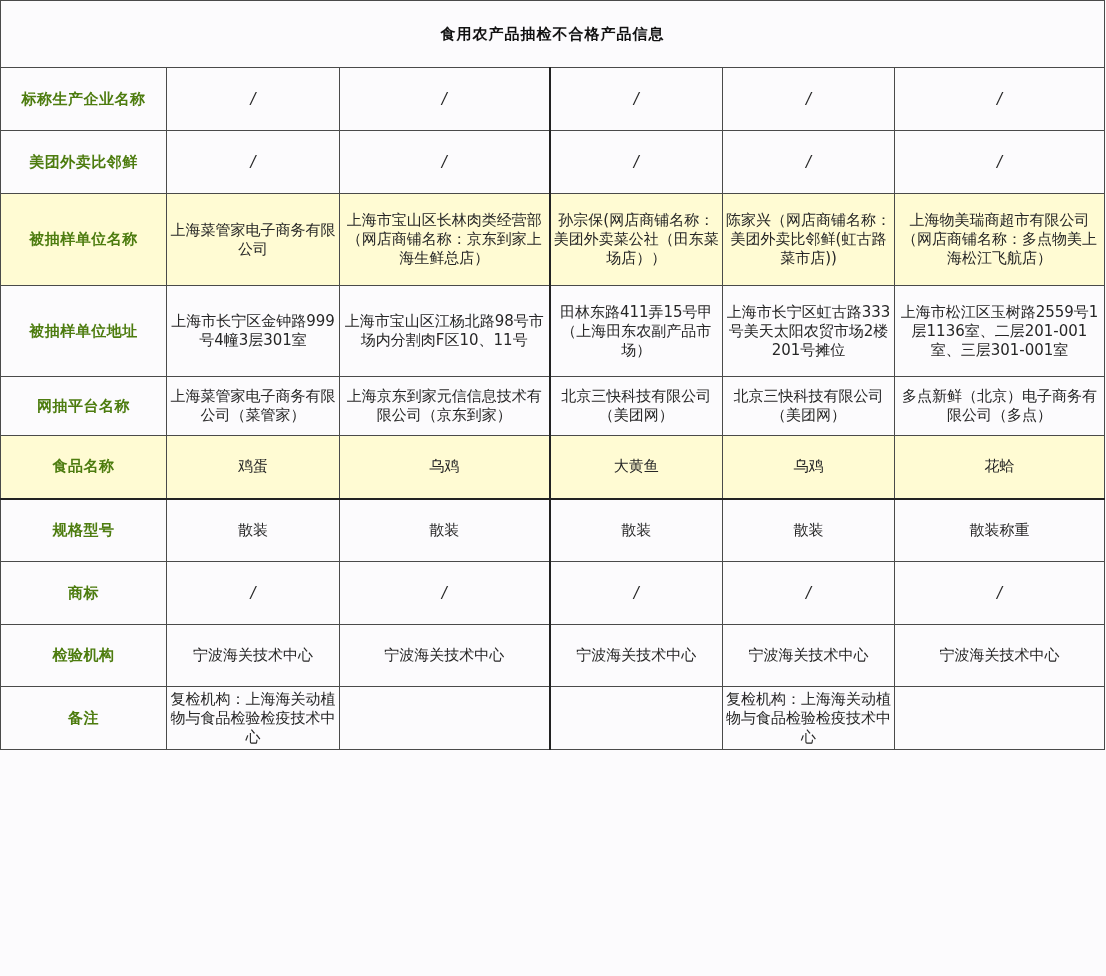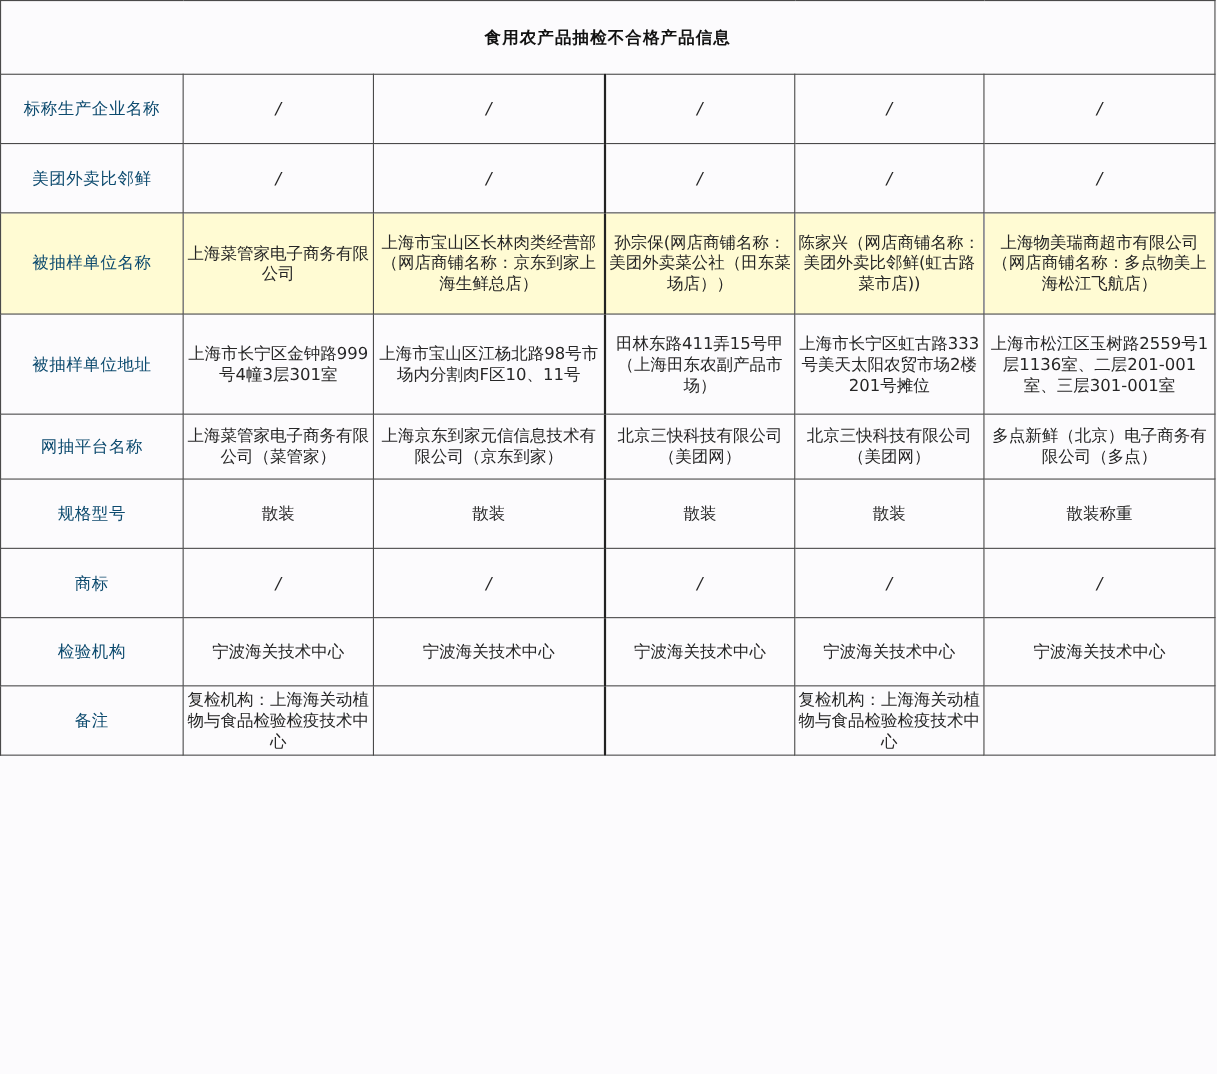--- a/index.html
+++ b/index.html
@@ -39,23 +39,23 @@
       border-left: 2.5px solid #222;
     }
     td.title-cell {
       font-size: 19px;
       font-weight: bold;
       letter-spacing: 1px;
       height: 66px;
       color: #111;
     }
     td.label {
-      font-weight: normal;
+      font-weight: bold;
       font-size: 16px;
-      color: #0c4a6e;
+      color: #4d7c0f;
       letter-spacing: 0.5px;
     }
     td.val {
       color: #262626;
       font-size: 15px;
     }
     tr.yellow td {
       background: #fffbd3;
     }
     tr.thick-bottom td {
@@ -127,20 +127,28 @@
 
     <tr style="height:59px">
       <td class="label">网抽平台名称</td>
       <td class="val">上海菜管家电子商务有限公司（菜管家）</td>
       <td class="val">上海京东到家元信信息技术有限公司（京东到家）</td>
       <td class="val thick-left">北京三快科技有限公司（美团网）</td>
       <td class="val">北京三快科技有限公司（美团网）</td>
       <td class="val">多点新鲜（北京）电子商务有限公司（多点）</td>
     </tr>
 
+    <tr class="yellow thick-bottom" style="height:63px">
+      <td class="label">食品名称</td>
+      <td class="val">鸡蛋</td>
+      <td class="val">乌鸡</td>
+      <td class="val thick-left">大黄鱼</td>
+      <td class="val">乌鸡</td>
+      <td class="val">花蛤</td>
+    </tr>
 
     <tr style="height:63px">
       <td class="label">规格型号</td>
       <td class="val">散装</td>
       <td class="val">散装</td>
       <td class="val thick-left">散装</td>
       <td class="val">散装</td>
       <td class="val">散装称重</td>
     </tr>
 

